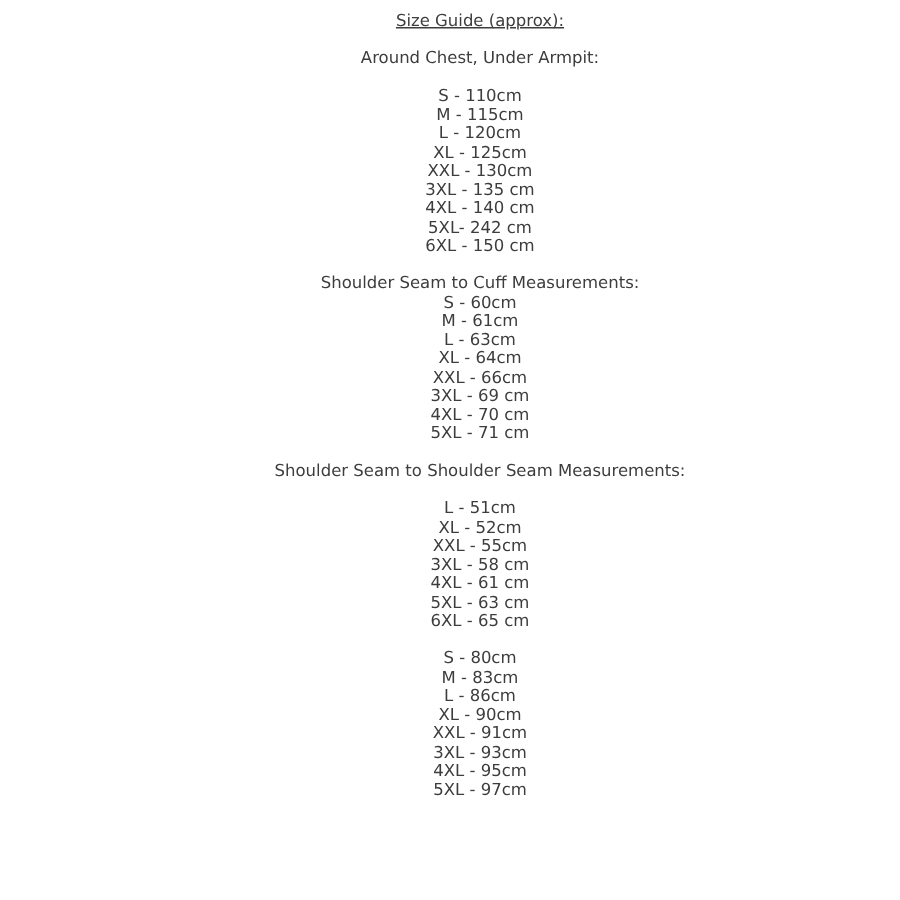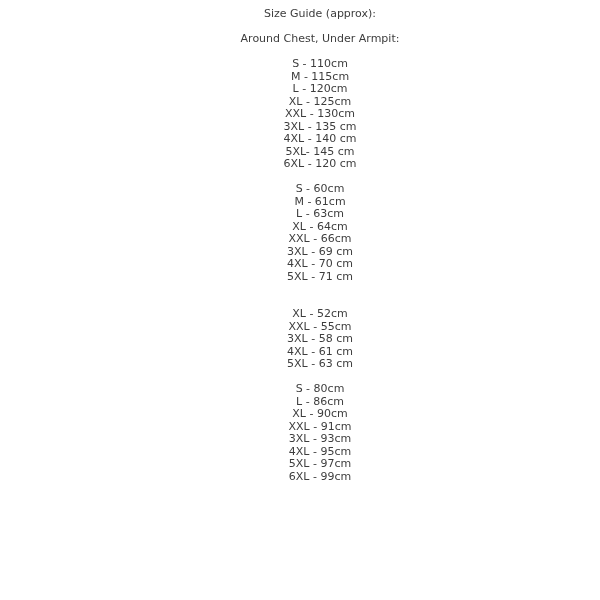--- a/index.html
+++ b/index.html
@@ -22,63 +22,68 @@
     top: 8px;
     width: 560px;
     text-align: center;
   }
   .line {
     height: 12.5px;
     line-height: 12.5px;
     white-space: pre;
   }
   .title span {
+    text-decoration: underline;
   }
 </style>
 </head>
 <body>
 
 <div class="doc">
 
   <div class="line title"><span>Size Guide (approx):</span></div>
   <div class="line"></div>
 
   <div class="line">Around Chest, Under Armpit:</div>
   <div class="line"></div>
   <div class="line">S - 110cm</div>
   <div class="line">M - 115cm</div>
   <div class="line">L - 120cm</div>
   <div class="line">XL - 125cm</div>
   <div class="line">XXL - 130cm</div>
   <div class="line">3XL - 135 cm</div>
   <div class="line">4XL - 140 cm</div>
-  <div class="line">5XL- 145 cm</div>
-  <div class="line">6XL - 120 cm</div>
+  <div class="line">5XL- 242 cm</div>
+  <div class="line">6XL - 150 cm</div>
   <div class="line"></div>
 
+  <div class="line">Shoulder Seam to Cuff Measurements:</div>
   <div class="line">S - 60cm</div>
   <div class="line">M - 61cm</div>
   <div class="line">L - 63cm</div>
   <div class="line">XL - 64cm</div>
   <div class="line">XXL - 66cm</div>
   <div class="line">3XL - 69 cm</div>
   <div class="line">4XL - 70 cm</div>
   <div class="line">5XL - 71 cm</div>
   <div class="line"></div>
 
+  <div class="line">Shoulder Seam to Shoulder Seam Measurements:</div>
   <div class="line"></div>
+  <div class="line">L - 51cm</div>
   <div class="line">XL - 52cm</div>
   <div class="line">XXL - 55cm</div>
   <div class="line">3XL - 58 cm</div>
   <div class="line">4XL - 61 cm</div>
   <div class="line">5XL - 63 cm</div>
+  <div class="line">6XL - 65 cm</div>
   <div class="line"></div>
 
   <div class="line">S - 80cm</div>
+  <div class="line">M - 83cm</div>
   <div class="line">L - 86cm</div>
   <div class="line">XL - 90cm</div>
   <div class="line">XXL - 91cm</div>
   <div class="line">3XL - 93cm</div>
   <div class="line">4XL - 95cm</div>
   <div class="line">5XL - 97cm</div>
-  <div class="line">6XL - 99cm</div>
 
 </div>
 
 </body></html>

